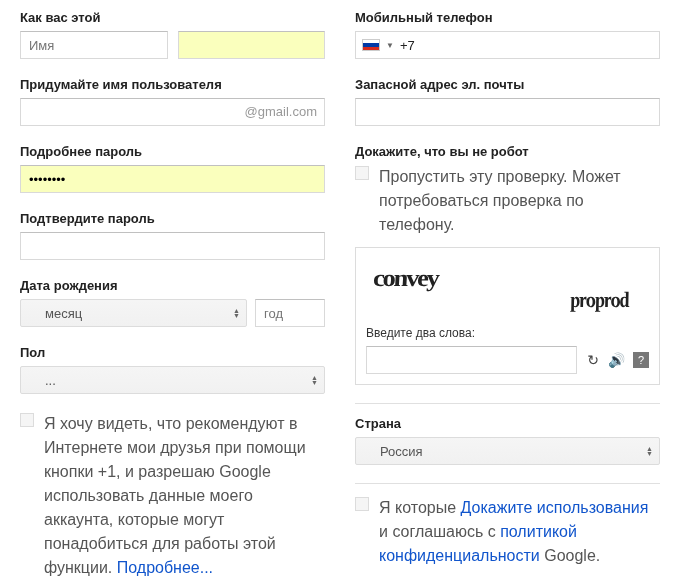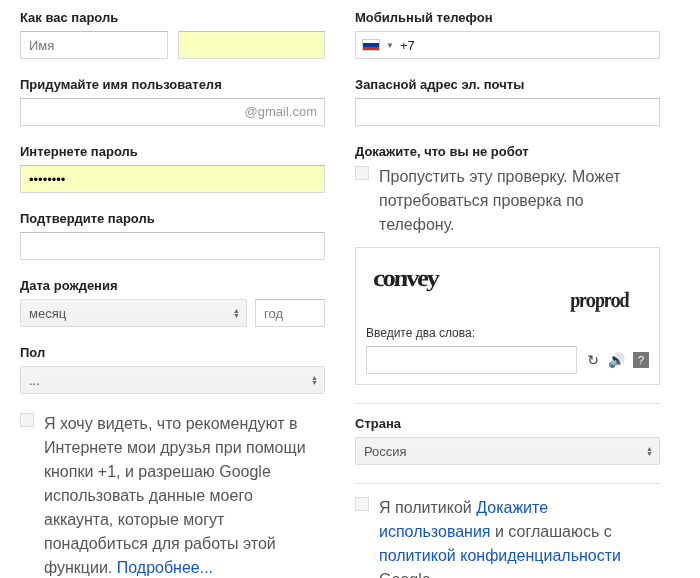--- a/index.html
+++ b/index.html
@@ -8,21 +8,21 @@
     .col { flex: 1; }
     .field-group { margin-bottom: 18px; }
     .field-label { font-weight: bold; font-size: 13px; color: #222; margin-bottom: 6px; display: block; }
     .text-input { width: 100%; height: 28px; border: 1px solid #d9d9d9; border-top-color: #c0c0c0; padding: 0 8px; font-size: 13px; }
     .text-input.yellow { background: #faffbd; }
     .name-row { display: flex; gap: 10px; align-items: center; }
     .name-row .text-input { flex: 1; }
     .input-wrap { position: relative; }
     .input-suffix { position: absolute; right: 8px; top: 0; line-height: 28px; color: #999; font-size: 13px; pointer-events: none; }
     .dob-row { display: flex; gap: 8px; }
-    .select-box { position: relative; height: 28px; border: 1px solid #dcdcdc; border-radius: 2px; background: linear-gradient(#f5f5f5, #f1f1f1); display: flex; align-items: center; padding: 0 22px 0 8px; font-size: 13px; color: #555; cursor: pointer; }
+    .select-box { position: relative; height: 28px; border: 1px solid #dcdcdc; border-radius: 2px; background: linear-gradient(#f5f5f5, #f1f1f1); display: flex; align-items: center; padding: 0 22px 0 24px; font-size: 13px; color: #555; cursor: pointer; }
     .select-box .arrows { position: absolute; right: 6px; top: 50%; transform: translateY(-50%); display: flex; flex-direction: column; line-height: 5px; font-size: 7px; color: #666; }
     .dob-row .text-input { flex: 0 0 70px; }
     .dob-row .select-box { flex: 1; }
     .select-full { width: 100%; }
     .checkbox-row { display: flex; gap: 10px; align-items: flex-start; margin-bottom: 10px; }
     .checkbox-box { width: 14px; height: 14px; border: 1px solid #dcdcdc; background: #f5f5f5; flex-shrink: 0; margin-top: 1px; cursor: pointer; }
     .checkbox-text { font-size: 16px; line-height: 1.5; color: #555; }
     .link { color: #1155cc; cursor: pointer; }
     .btn-primary { background: #4d90fe; border: 1px solid #3079ed; color: #0f172a; font-weight: bold; font-size: 12px; padding: 8px 18px; border-radius: 2px; cursor: pointer; float: right; }
     .phone-row { display: flex; align-items: center; gap: 6px; border: 1px solid #d9d9d9; height: 28px; padding: 0 6px; }
@@ -41,37 +41,37 @@
     hr.divider { border: none; border-top: 1px solid #e0e0e0; margin: 12px 0; }
   </style>
 </head>
 <body>
 
 <div class="container">
 
   <div class="col">
 
     <div class="field-group">
-      <label class="field-label">Как вас пароль</label>
+      <label class="field-label">Как вас этой</label>
       <div class="name-row">
         <input class="text-input" placeholder="Имя" style="">
         <input class="text-input yellow" style="">
       </div>
     </div>
 
     <div class="field-group">
       <label class="field-label">Придумайте имя пользователя</label>
       <div class="input-wrap">
         <input class="text-input" style="">
         <span class="input-suffix">@gmail.com</span>
       </div>
     </div>
 
     <div class="field-group">
-      <label class="field-label">Интернете пароль</label>
+      <label class="field-label">Подробнее пароль</label>
       <input class="text-input yellow" type="text" value="••••••••" style="">
     </div>
 
     <div class="field-group">
       <label class="field-label">Подтвердите пароль</label>
       <input class="text-input" style="">
     </div>
 
     <div class="field-group">
       <label class="field-label">Дата рождения</label>
@@ -159,18 +159,18 @@
             <span>▼</span>
           </span>
       </div>
     </div>
 
     <hr class="divider">
 
     <div class="checkbox-row">
       <div class="checkbox-box"></div>
       <div class="checkbox-text">
-        <span>Я политикой </span><span class="link">Докажите использования</span><span> и соглашаюсь с </span><span class="link">политикой конфиденциальности</span><span> Google.</span>
+        <span>Я которые </span><span class="link">Докажите использования</span><span> и соглашаюсь с </span><span class="link">политикой конфиденциальности</span><span> Google.</span>
       </div>
     </div>
 
   </div>
 </div>
 
 </body></html>

